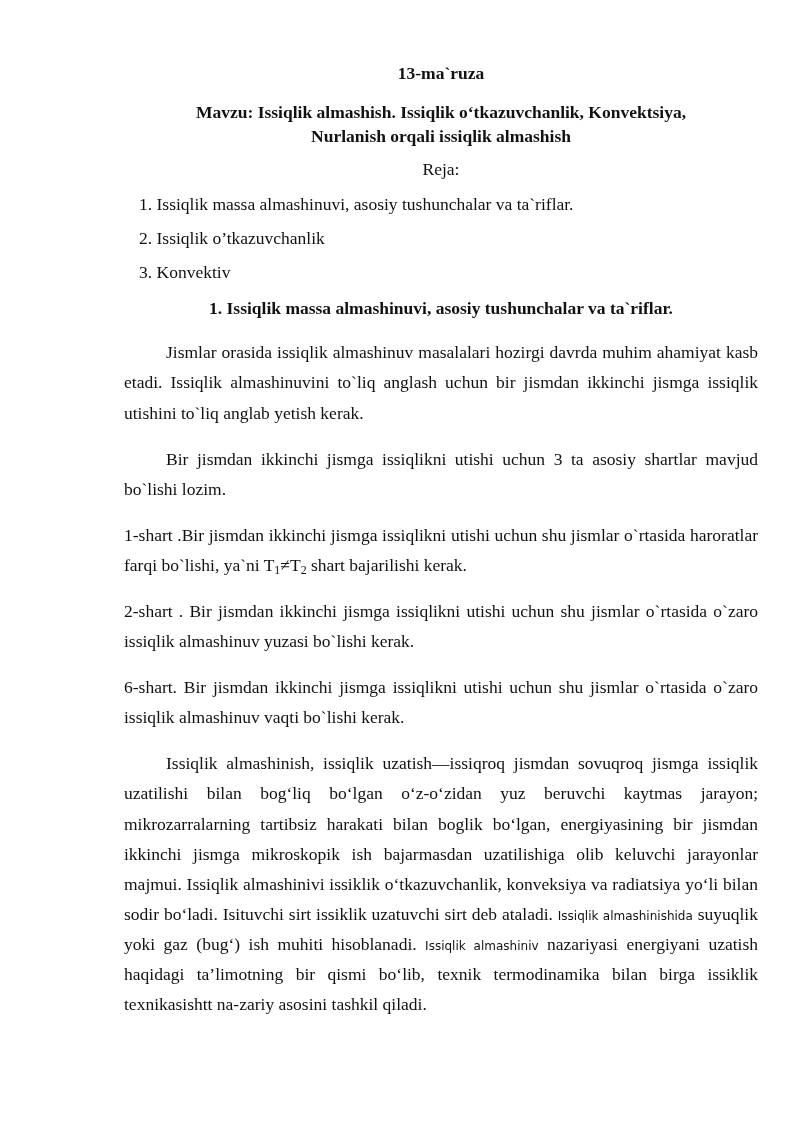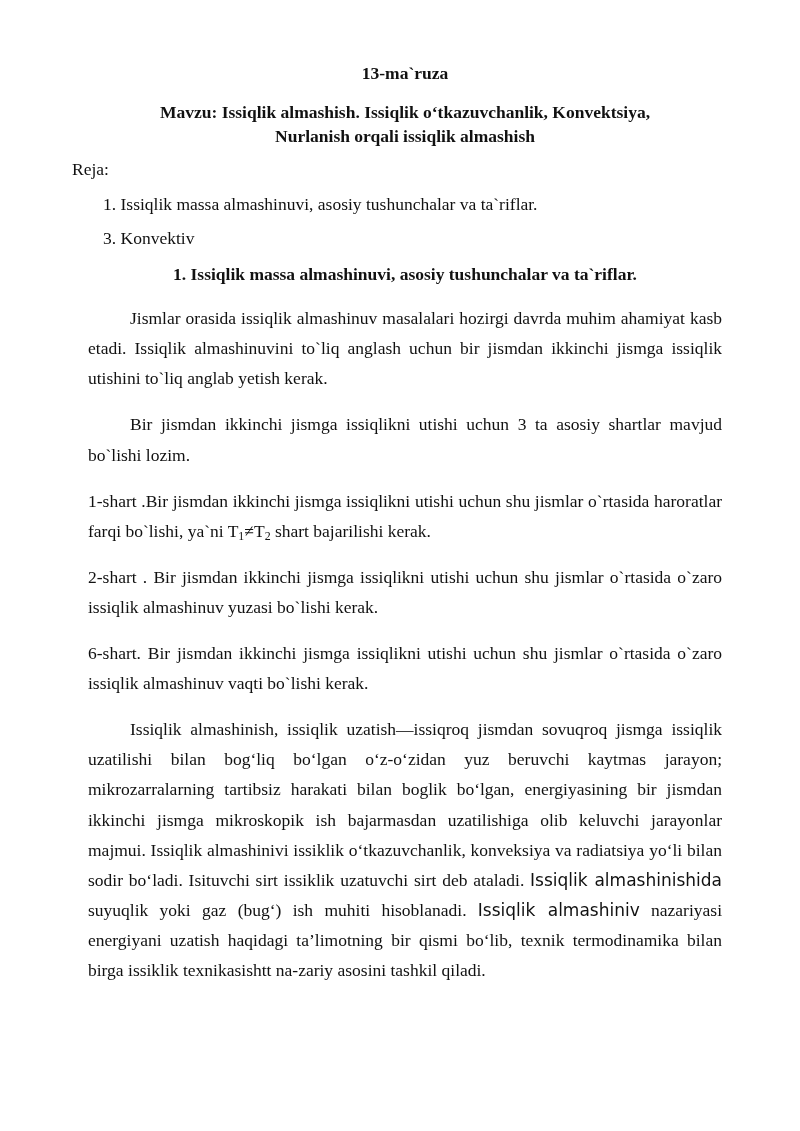--- a/index.html
+++ b/index.html
@@ -11,21 +11,21 @@
     font-family: "Liberation Serif", "DejaVu Serif", serif;
     color: #111111;
   }
   .page {
     position: relative;
     width: 800px;
     height: 1131px;
     background: #ffffff;
     overflow: hidden;
     box-sizing: border-box;
-    padding: 62px 62px 0 72px;
+    padding: 62px 62px 0 108px;
   }
   .doc {
     width: 666px;
   }
   
   .lecture-title {
     font-size: 17.5px;
     font-weight: bold;
     text-align: center;
     line-height: 1.35;
@@ -33,20 +33,21 @@
   }
   .topic-title {
     font-size: 17.5px;
     font-weight: bold;
     text-align: center;
     line-height: 1.42;
     margin: 0 0 4px 0;
   }
   .reja-label {
     font-size: 17.5px;
+    text-align: center;
     line-height: 1.45;
     margin: 8px 0 8px 0;
   }
   .section-heading {
     font-size: 17.5px;
     font-weight: bold;
     text-align: center;
     line-height: 1.5;
     margin: 9px 0 6px 0;
   }
@@ -72,21 +73,21 @@
     margin: 16px;
   }
   p.body.indent {
     text-indent: 42px;
   }
   p.body.noindent {
     text-indent: 0;
   }
   .sans {
     font-family: "DejaVu Sans", "Liberation Sans", sans-serif;
-    font-size: 17px;
+    font-size: 12px;
   }
   sub {
     font-size: 0.68em;
     vertical-align: -0.22em;
     line-height: 0;
   }
 </style>
 </head>
 <body>
 
@@ -97,20 +98,21 @@
 
     <div class="topic-title">
       <span>Mavzu: Issiqlik almashish. Issiqlik o‘tkazuvchanlik, Konvektsiya,</span><br>
       <span>Nurlanish orqali issiqlik almashish</span>
     </div>
 
     <div class="reja-label">Reja:</div>
 
     <ul class="plan-list">
       <li>1. Issiqlik massa almashinuvi, asosiy tushunchalar va ta`riflar.</li>
+      <li>2.  Issiqlik o’tkazuvchanlik</li>
       <li>3. Konvektiv</li>
     </ul>
 
     <div class="section-heading">1. Issiqlik massa almashinuvi, asosiy tushunchalar va ta`riflar.</div>
 
     <p class="body indent">Jismlar orasida issiqlik almashinuv masalalari hozirgi davrda muhim ahamiyat kasb etadi. Issiqlik almashinuvini to`liq anglash uchun bir jismdan ikkinchi jismga issiqlik utishini to`liq anglab yetish kerak.</p>
 
     <p class="body indent">Bir jismdan ikkinchi jismga issiqlikni utishi uchun 3 ta asosiy shartlar mavjud bo`lishi lozim.</p>
 
     <p class="body noindent">

